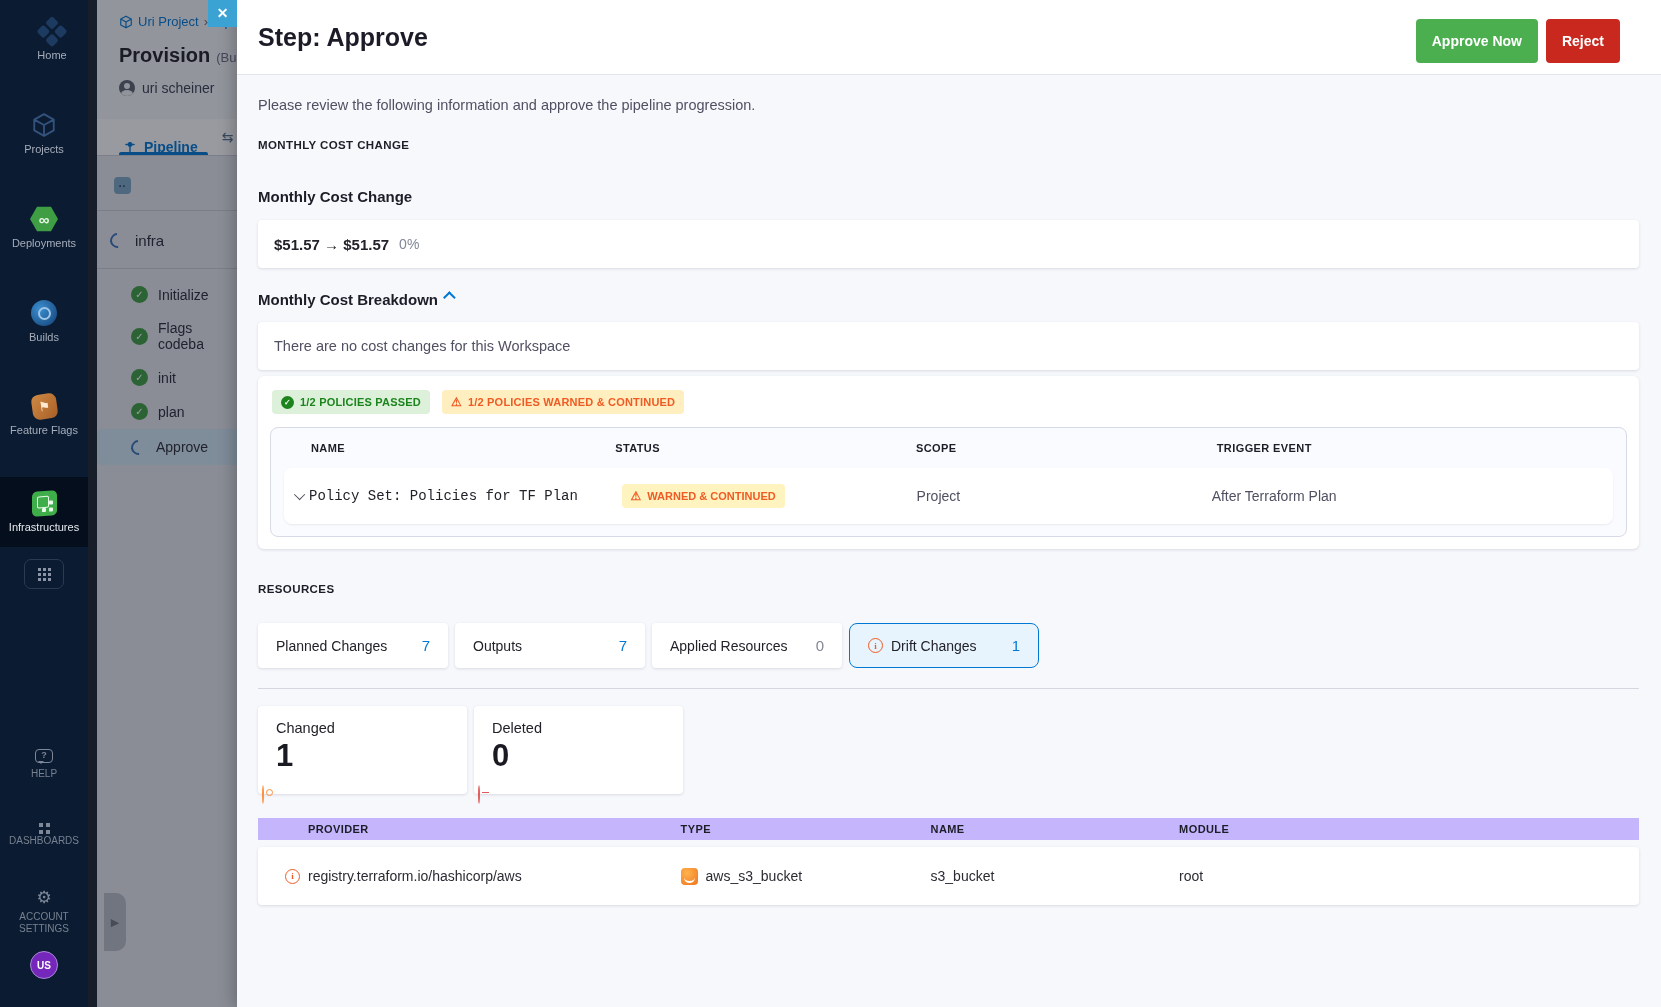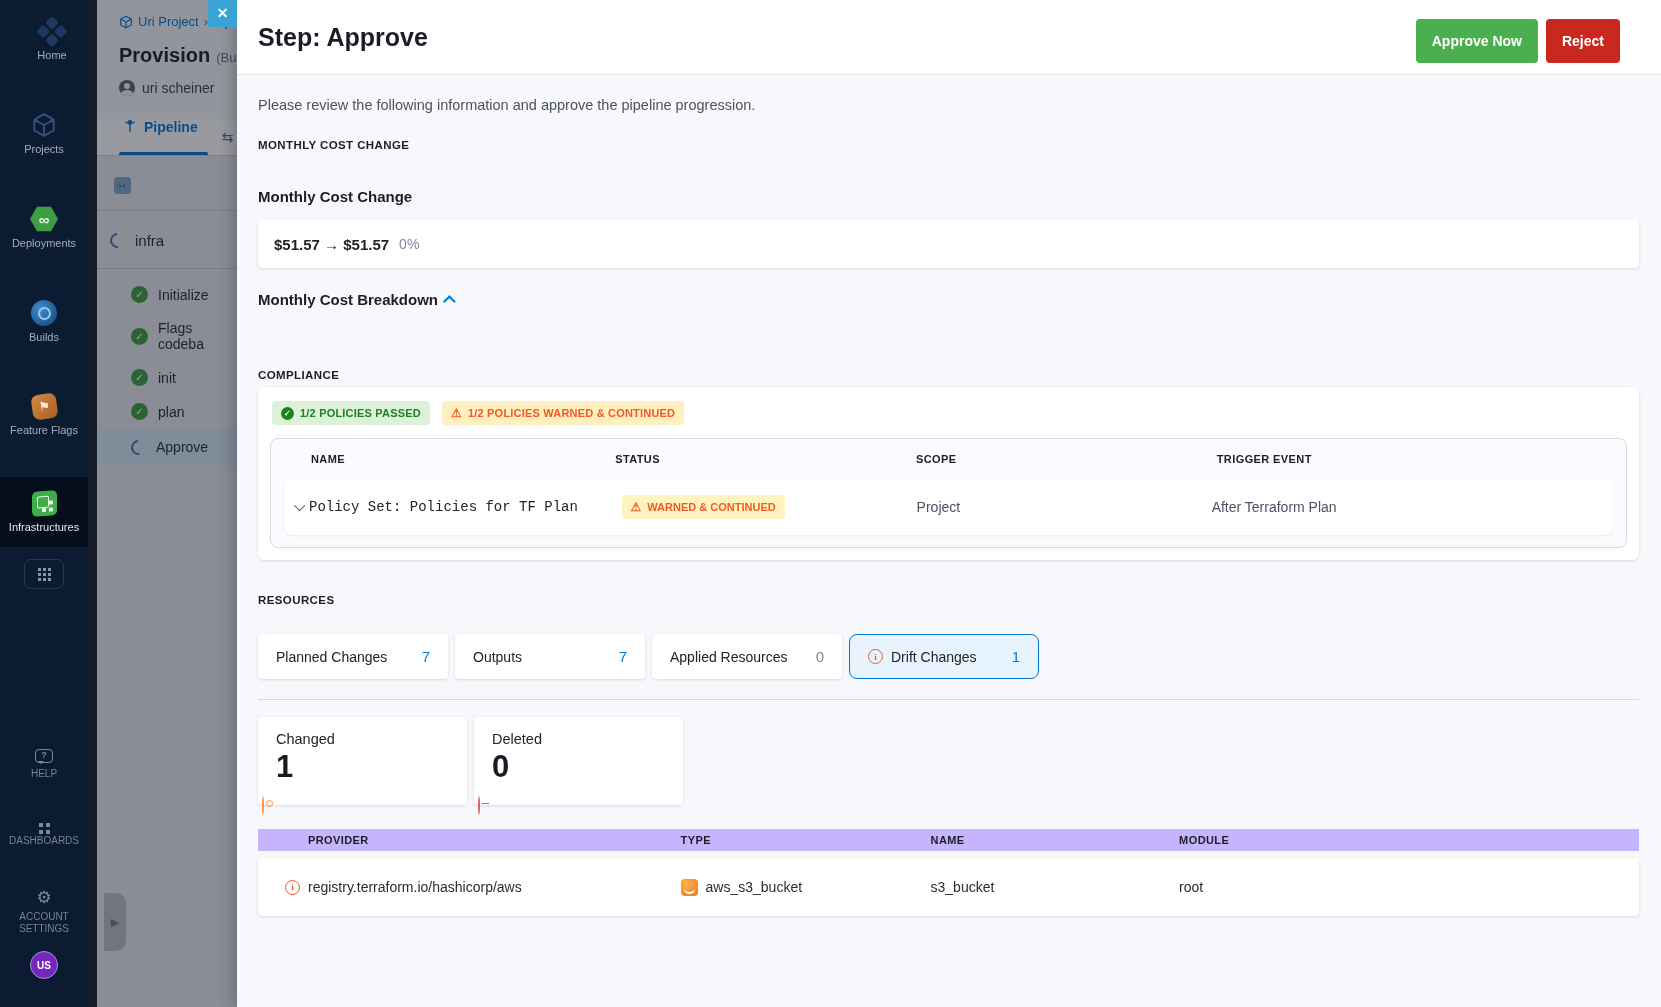--- a/index.html
+++ b/index.html
@@ -50,21 +50,21 @@
   .crumb-link { color:#0278d5; }
   .crumb-sep { color:#6b6d80; }
   .bg-title-row { position:absolute; left:22px; top:44px; white-space:nowrap; }
   .bg-title { font-size:20px; font-weight:bold; color:#22222a; }
   .bg-title-suffix { font-size:13px; color:#6b6d80; margin-left:6px; }
   .bg-user-row { position:absolute; left:22px; top:80px; display:flex; align-items:center; gap:7px; white-space:nowrap; font-size:14px; color:#394253; }
   .icon-person { width:16px; height:16px; border-radius:50%; background:#5c6270; position:relative; overflow:hidden; flex:0 0 16px; }
   .icon-person::before { content:""; position:absolute; left:5px; top:3px; width:6px; height:6px; border-radius:50%; background:#eef0f4; }
   .icon-person::after { content:""; position:absolute; left:2px; top:10px; width:12px; height:8px; border-radius:50%; background:#eef0f4; }
   .tabbar { position:absolute; left:0; top:119px; width:140px; height:37px; background:#fbfcfe; border-bottom:1px solid #c9ced6; display:flex; align-items:center; }
-  .tab-pipeline { display:flex; align-items:flex-start; gap:7px; color:#0278d5; font-weight:bold; font-size:14px; margin-left:26px; position:relative; height:100%; }
+  .tab-pipeline { display:flex; align-items:flex-end; gap:7px; color:#0278d5; font-weight:bold; font-size:14px; margin-left:26px; position:relative; height:100%; }
   .tab-pipeline .tab-underline { position:absolute; left:-4px; right:-10px; bottom:0; height:3px; background:#0278d5; border-radius:2px 2px 0 0; }
   .tab-partial-icon { margin-left:24px; color:#55708c; font-size:14px; letter-spacing:-2px; }
   .canvas { position:absolute; left:0; top:156px; width:140px; height:851px; background:#e2e6ec; }
   .dots-chip { position:absolute; left:17px; top:21px; width:17px; height:17px; border-radius:4px; background:#79a5c4; color:#27415a; font-weight:bold; font-size:10px; text-align:center; line-height:13px; letter-spacing:1px; }
   .canvas-hr { position:absolute; left:0; width:140px; height:1px; background:#c6cbd4; }
   .stage-row { position:absolute; left:13px; top:76px; display:flex; align-items:center; gap:10px; font-size:15px; color:#2b2f3a; }
   .spinner { width:15px; height:15px; border-radius:50%; border:2px solid #3b72b8; border-top-color:transparent; border-right-color:transparent; transform:rotate(40deg); flex:0 0 15px; }
   .steps { position:absolute; left:0; top:122px; width:140px; }
   .step-row { display:flex; align-items:center; gap:10px; padding:8px 0 8px 34px; font-size:14px; color:#2b2f3a; margin-bottom:1px; }
   .step-row.running { background:#cfe4f2; border-radius:5px 0 0 5px; padding-top:10px; padding-bottom:10px; }
@@ -90,21 +90,21 @@
   .drawer-body { position:absolute; left:0; top:76px; width:100%; height:931px; padding:21px 22px 0 21px; overflow:hidden; }
   .intro-text { font-size:14.5px; color:#4f5162; }
   .section-label { font-size:11.5px; font-weight:bold; letter-spacing:0.4px; color:#1d1d28; }
   .lbl-cost { margin-top:26px; }
   .sub-heading { font-size:15px; font-weight:bold; color:#1d1d28; }
   .h-cost { margin-top:37px; }
   .card { background:#fff; border-radius:4px; box-shadow:0 1px 3px rgba(40,41,61,0.14); }
   .cost-card { margin-top:15px; height:48px; display:flex; align-items:center; padding-left:16px; gap:10px; }
   .cost-value { font-size:15px; font-weight:bold; color:#22222a; }
   .cost-percent { font-size:14px; color:#828698; }
-  .breakdown-row { margin-top:23px; display:flex; align-items:center; gap:9px; cursor:pointer; }
+  .breakdown-row { margin-top:23px; display:flex; gap:9px; cursor:pointer; }
   .chevron-up { width:9px; height:9px; border-left:2px solid #0278d5; border-top:2px solid #0278d5; transform:rotate(45deg) translateY(3px); }
   .empty-card { margin-top:14px; height:48px; display:flex; align-items:center; padding-left:16px; font-size:14.5px; color:#4f5162; }
 
   .lbl-compliance { margin-top:61px; }
   .compliance-card { margin-top:6px; border-radius:6px; padding:14px 12px 12px 12px; }
   .badges-row { display:flex; gap:12px; padding-left:2px; }
   .badge { display:inline-flex; align-items:center; gap:6px; height:24px; padding:0 9px; border-radius:4px; font-size:11px; font-weight:bold; letter-spacing:0.2px; }
   .badge-pass { background:#ddf1da; color:#1b841d; }
   .badge-warn { background:#ffeebf; color:#ef5b24; }
   .mini-check { width:13px; height:13px; border-radius:50%; background:#1b841d; color:#fff; font-size:8px; display:flex; align-items:center; justify-content:center; }
@@ -296,22 +296,24 @@
       <div class="section-label lbl-cost">MONTHLY COST CHANGE</div>
       <div class="sub-heading h-cost">Monthly Cost Change</div>
       <div class="card cost-card">
         <span class="cost-value">$51.57 → $51.57</span>
         <span class="cost-percent">0%</span>
       </div>
       <div class="breakdown-row">
         <span class="sub-heading">Monthly Cost Breakdown</span>
         <span class="chevron-up"></span>
       </div>
-
-      <div class="section-label lbl-compliance">COMPLIANCE</div>
+      <div class="card empty-card">
+        <span>There are no cost changes for this Workspace</span>
+      </div>
+
       <div class="card compliance-card">
         <div class="badges-row">
           <span class="badge badge-pass">
             <span class="mini-check"></span>
             <span>1/2 POLICIES PASSED</span>
           </span>
           <span class="badge badge-warn">
             <span class="warn-tri"></span>
             <span>1/2 POLICIES WARNED &amp; CONTINUED</span>
           </span>

